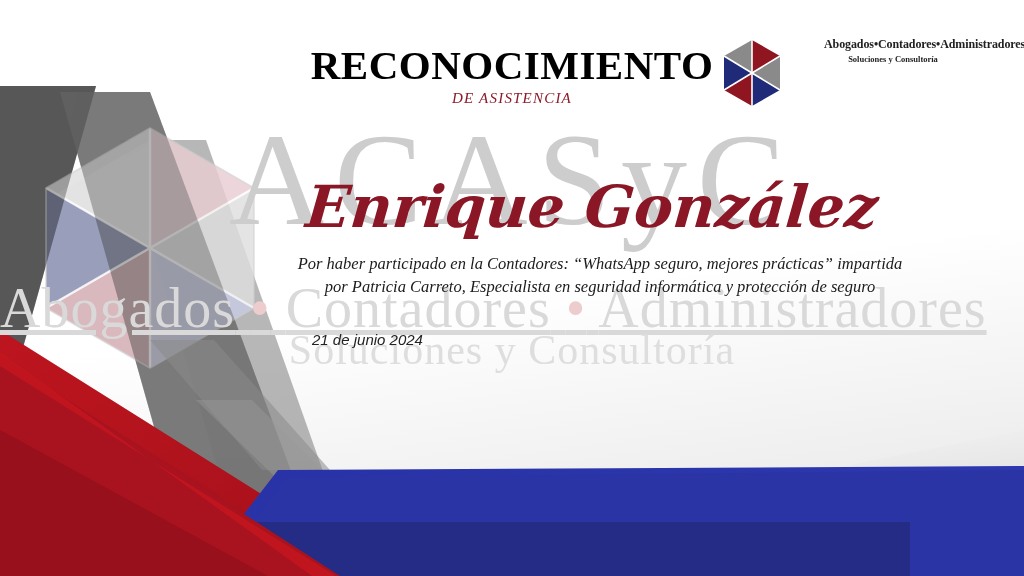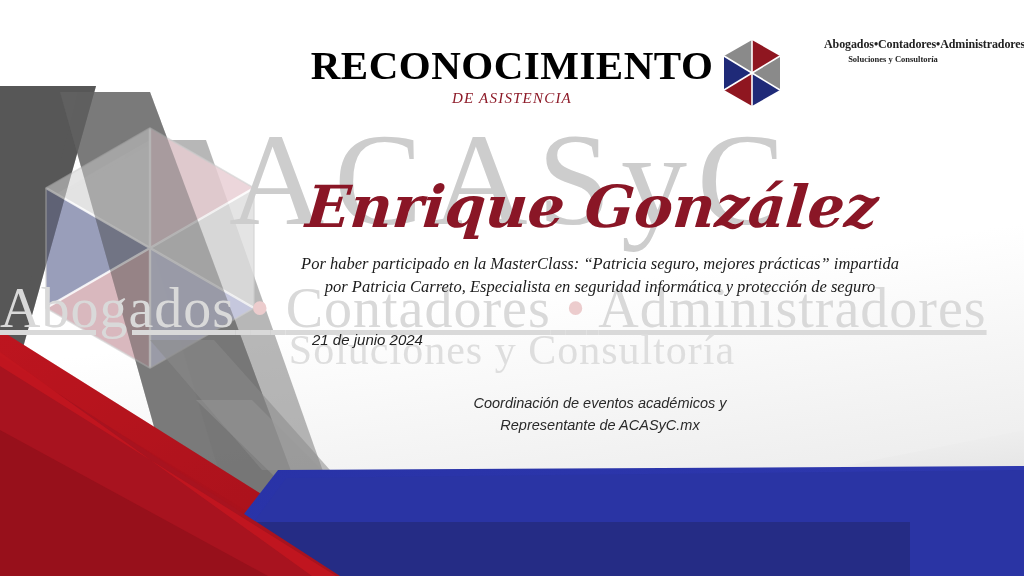--- a/index.html
+++ b/index.html
@@ -340,26 +340,22 @@
       </svg>
       <div id="brand-text">
         <div id="brand-tag1">Abogados•Contadores•Administradores</div>
         <div id="brand-tag2">Soluciones y Consultoría</div>
       </div>
     </div>
 
     <div id="recipient">Enrique González</div>
 
     <div id="body-text">
-      <span>Por haber participado en la MasterClass: “Patricia seguro, mejores prácticas”</span>
+      <span>Por haber participado en la Contadores: “WhatsApp seguro, mejores prácticas”</span>
       <span>impartida por  Patricia Carreto, Especialista en seguridad informática y protección</span>
       <span>de seguro</span>
     </div>
 
     <div id="event-date">21 de junio 2024</div>
 
-    <div id="signature-block">
-      <div>Coordinación de eventos académicos y</div>
-      <div>Representante de ACASyC.mx</div>
-    </div>
 
   </div>
 </div>
 
 </body></html>

